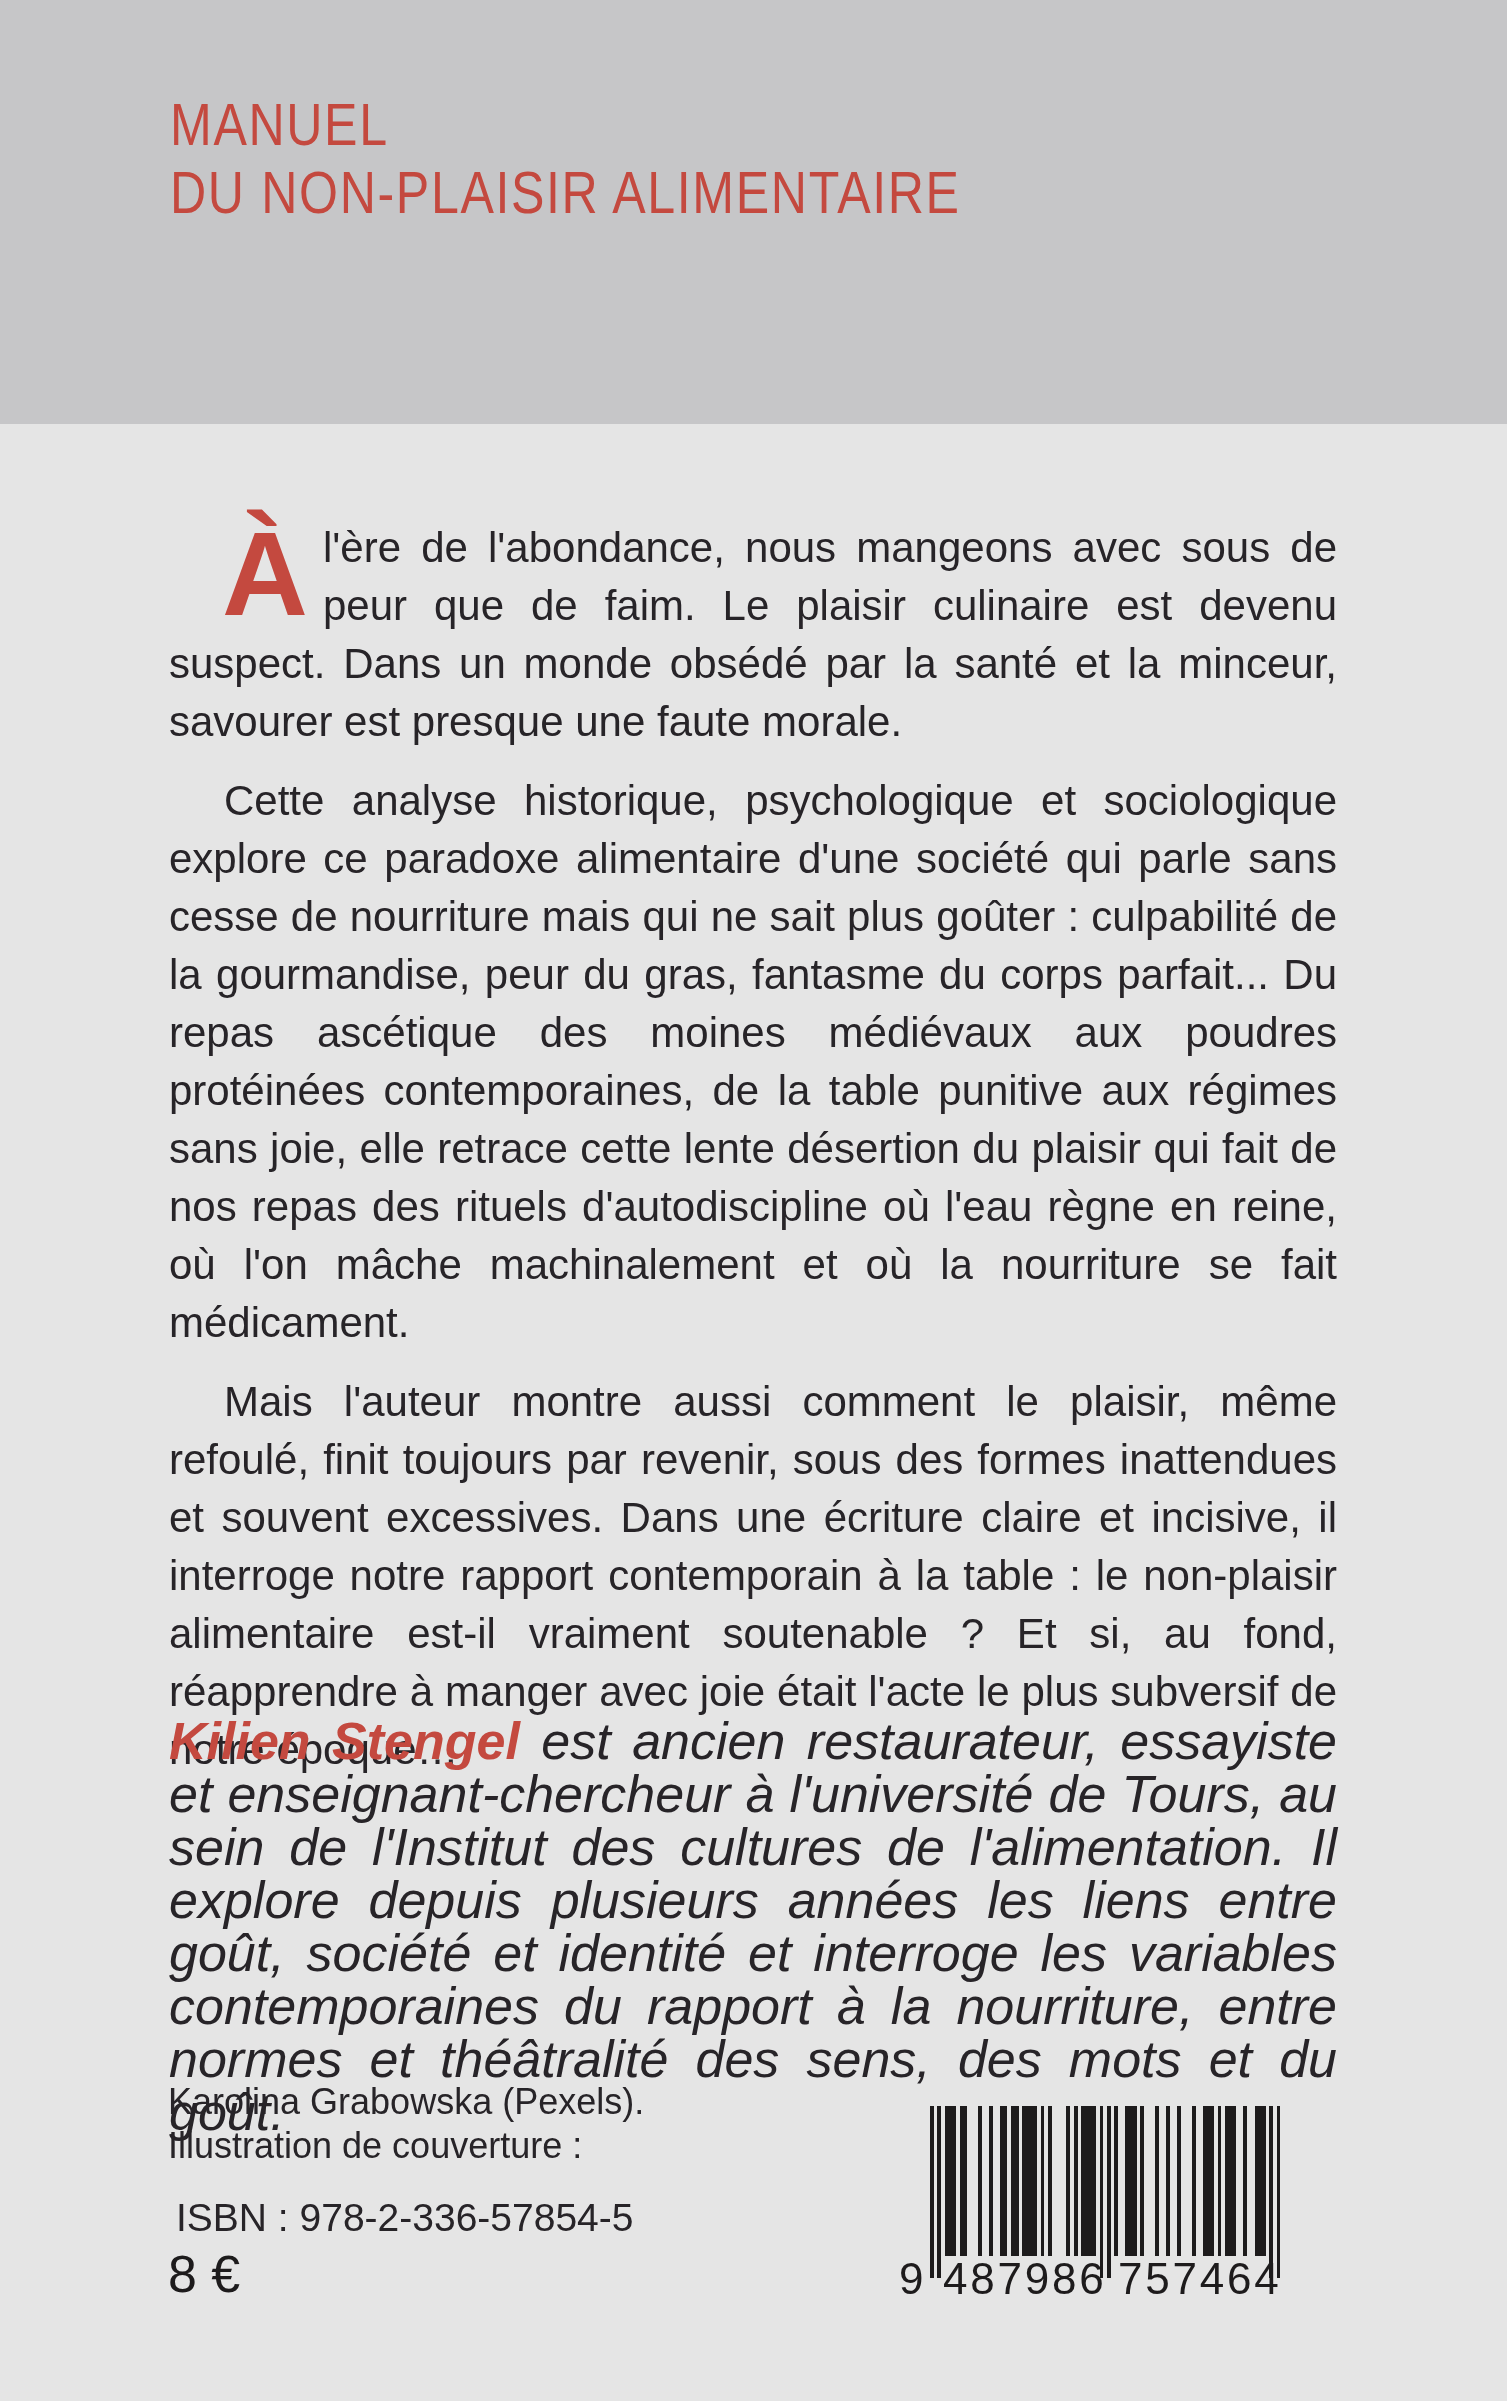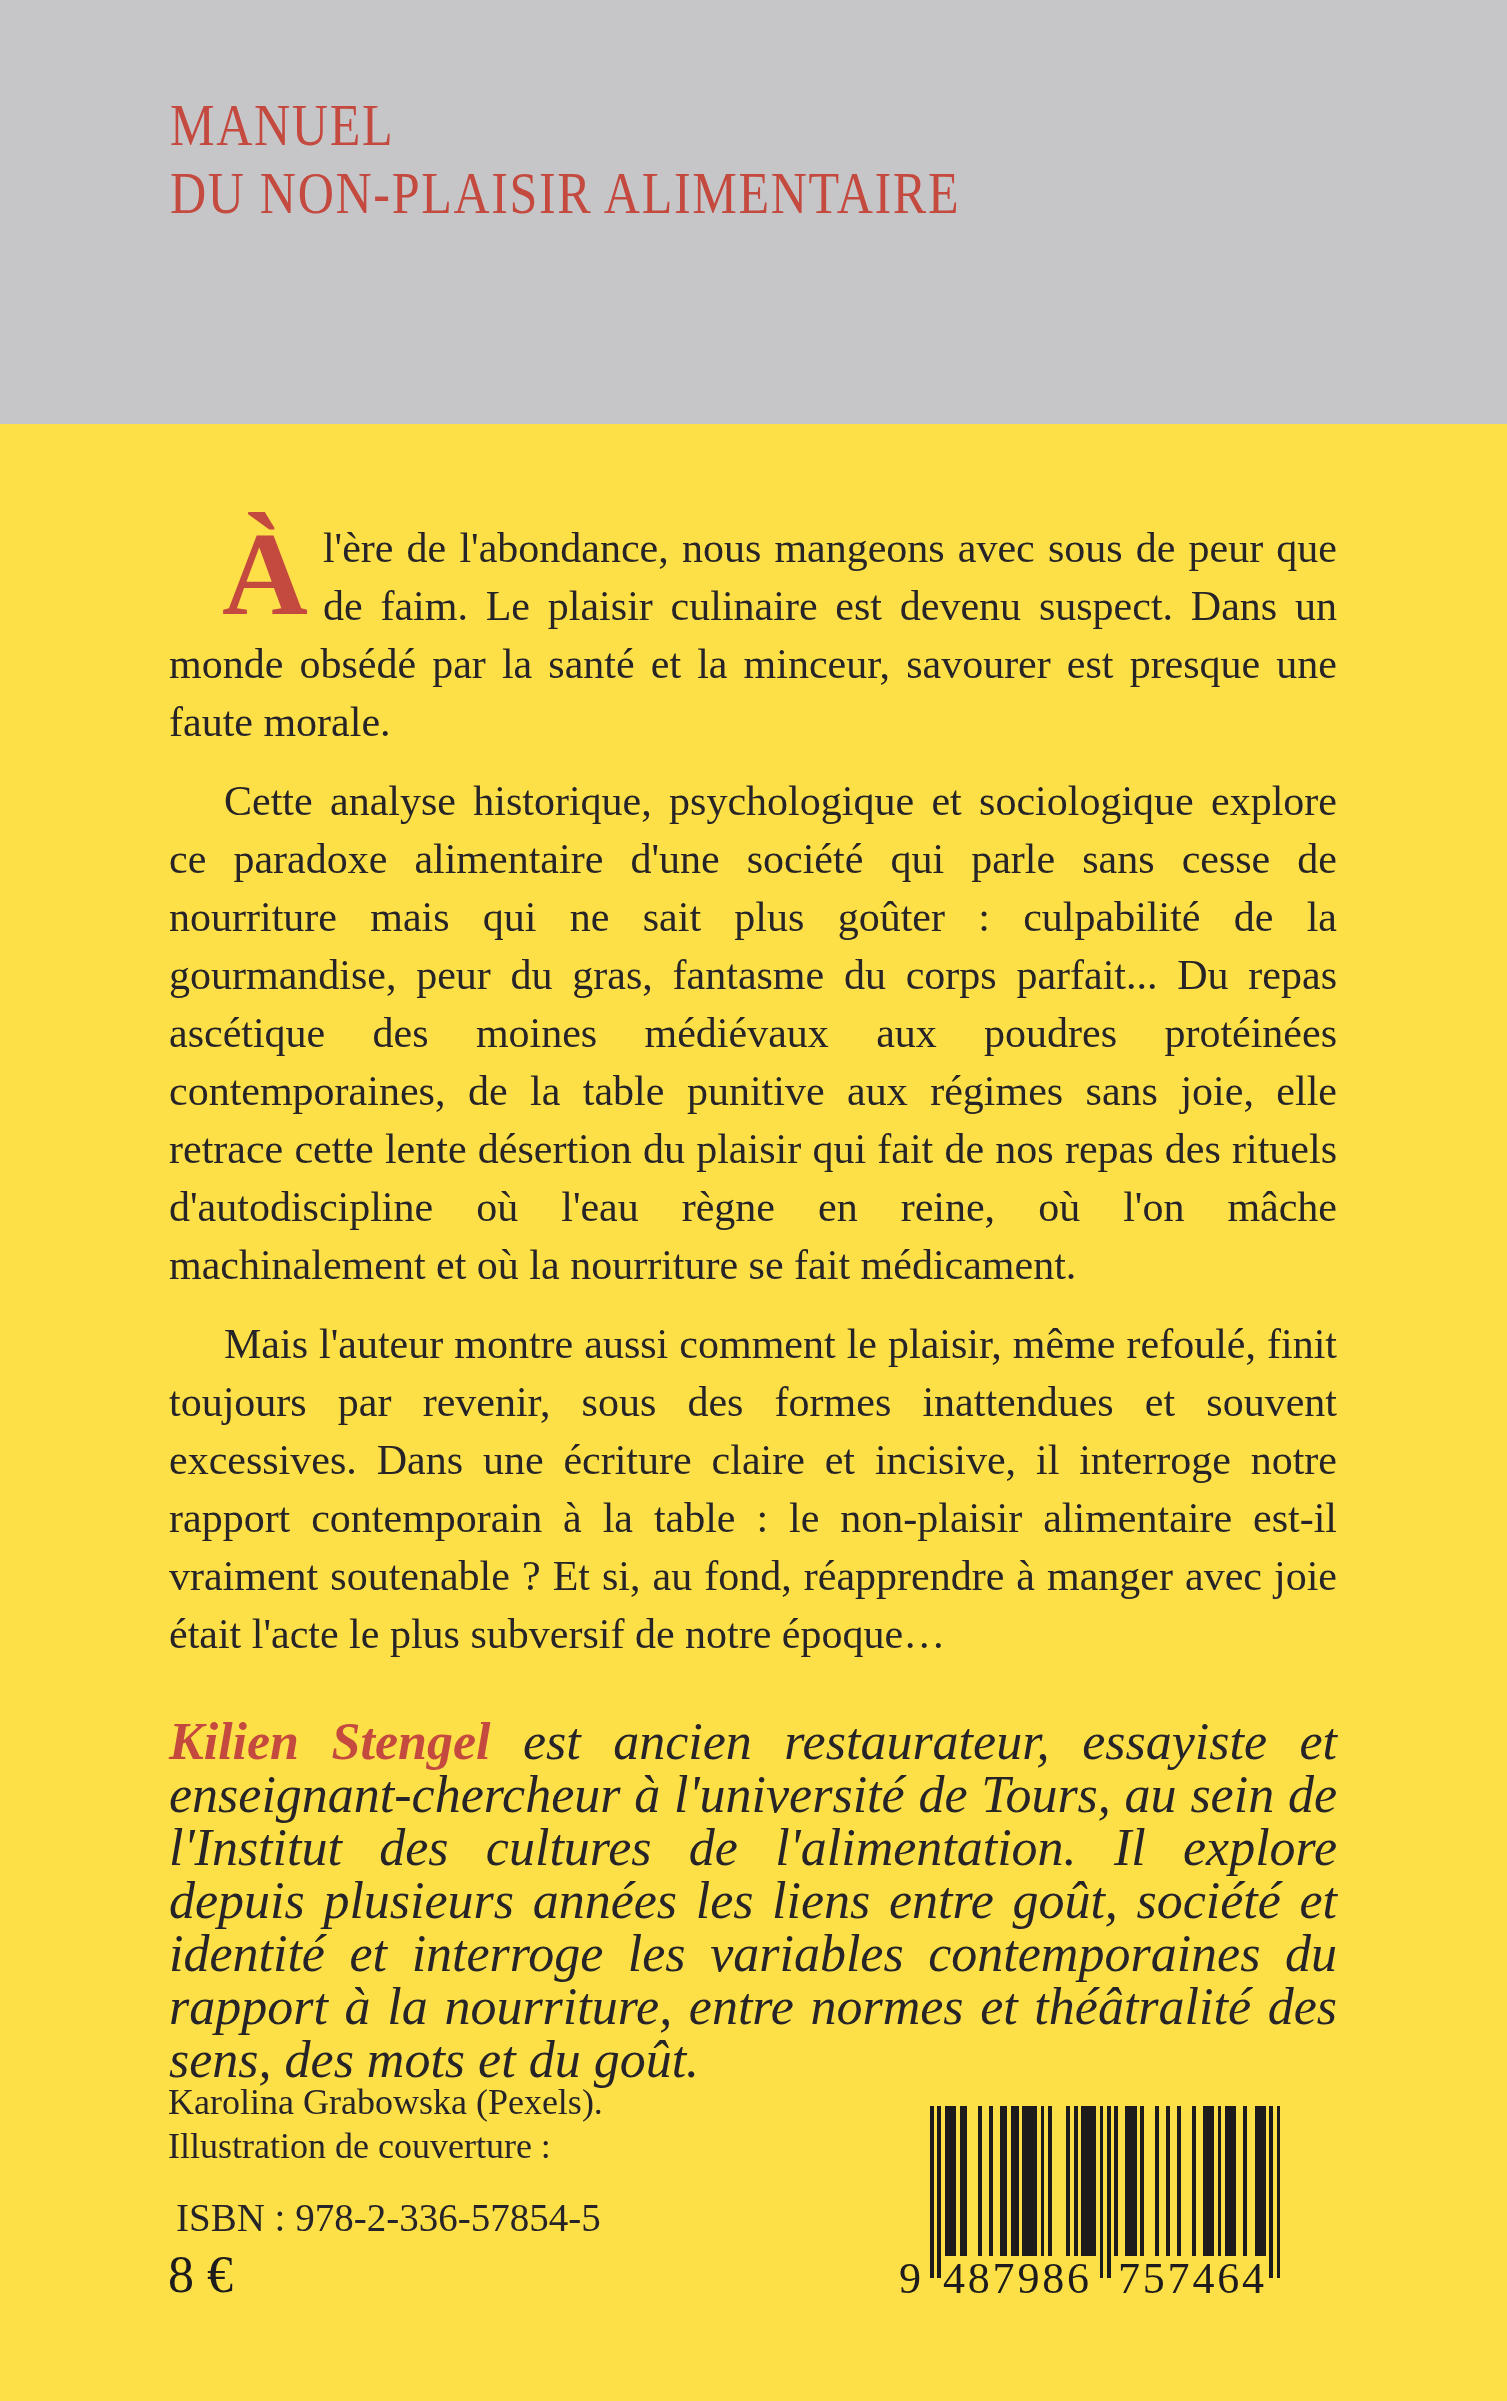--- a/index.html
+++ b/index.html
@@ -1,18 +1,18 @@
 <!DOCTYPE html>
 <html style="font-size:15px"><head>
 <meta charset="utf-8">
 <style>
   html,body { margin:0; padding:0; background:#ffffff; }
   .page {
     position:relative; width:1508px; height:2402px; overflow:hidden;
-    background:#fde047; font-family:Liberation Serif, serif;
+    background:#e5e5e5; font-family:Liberation Sans, sans-serif;
     color:#272428;
   }
   .band {
     position:absolute; left:0; top:0; width:1508px; height:424px;
     background:#c6c6c8;
   }
   .title {
     position:absolute; left:170px; top:91px;
     color:#c4493f; font-size:59px; line-height:68px; letter-spacing:1.9px;
     font-weight:400; transform:scaleX(0.85); transform-origin:left top;

